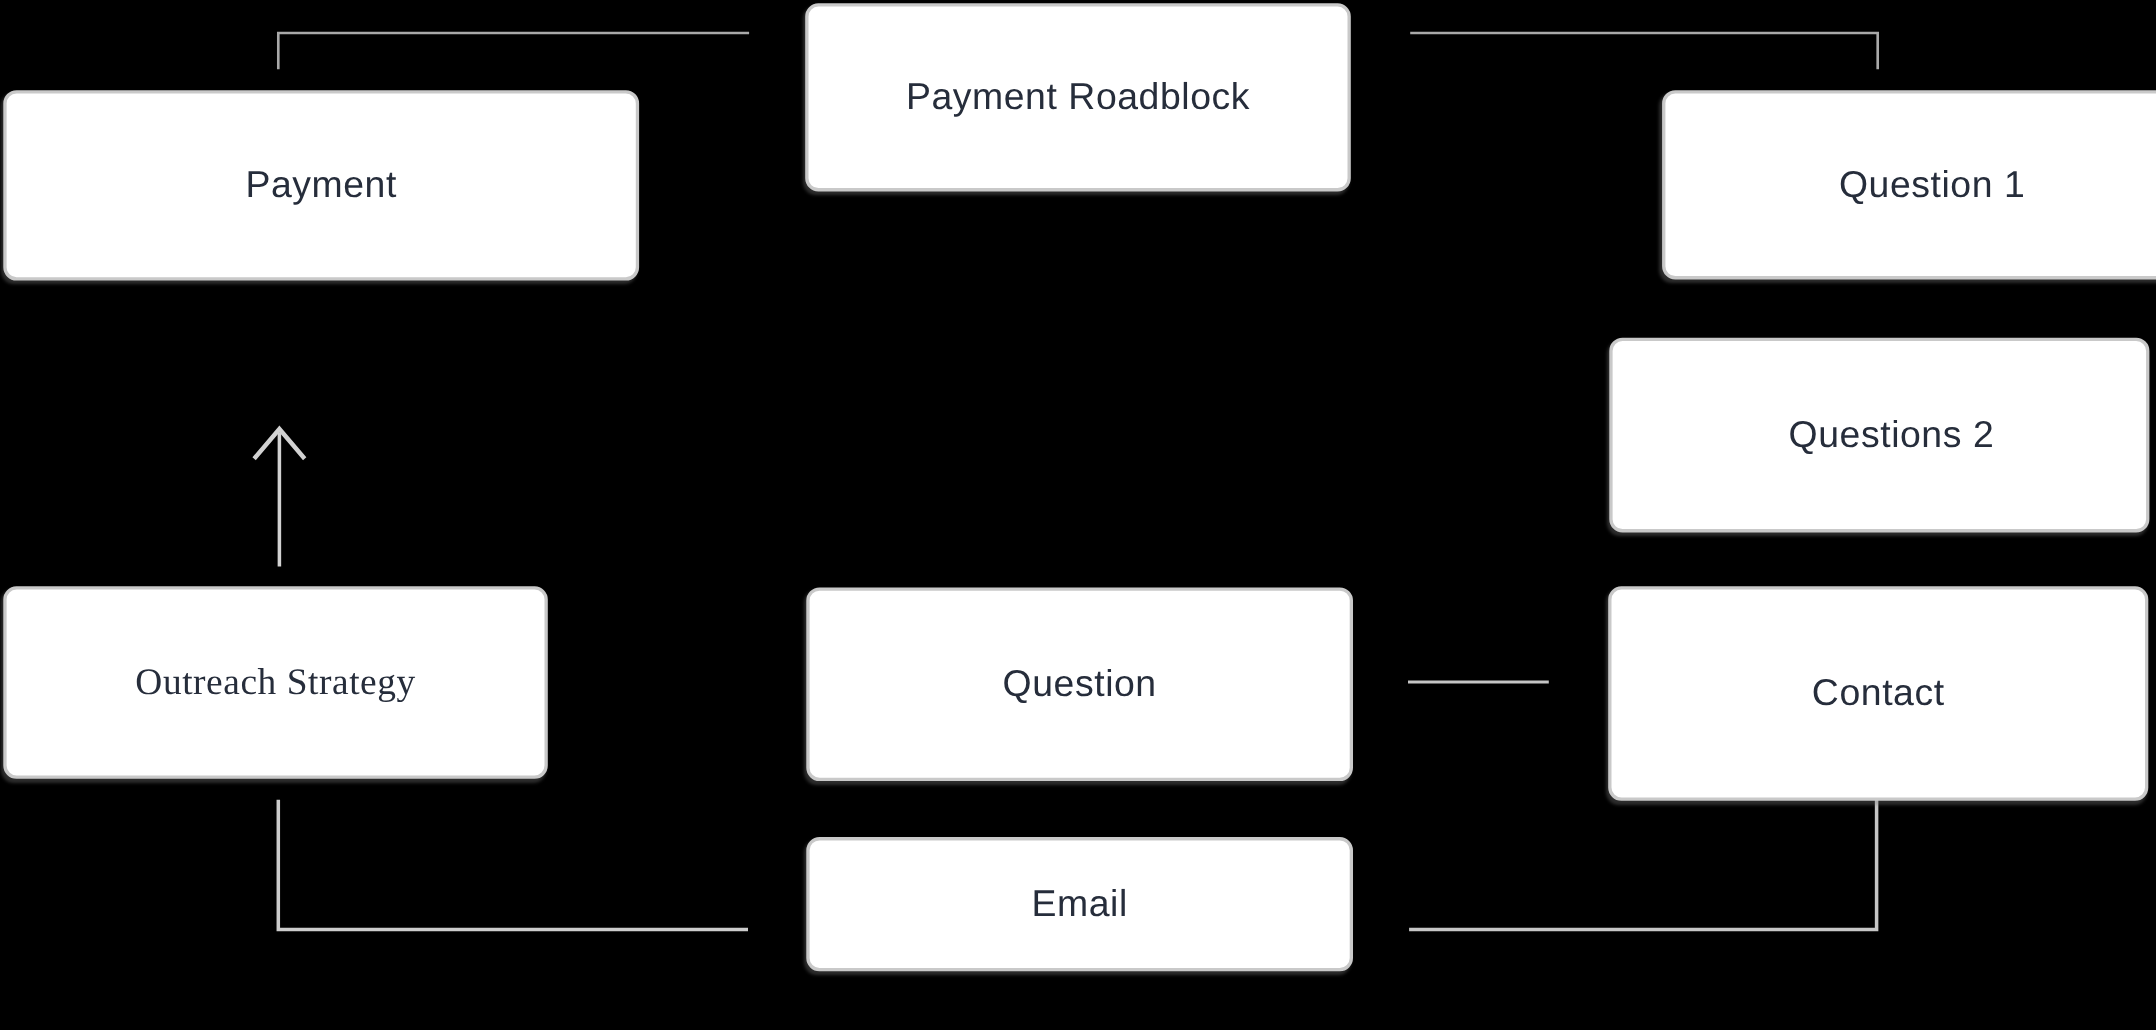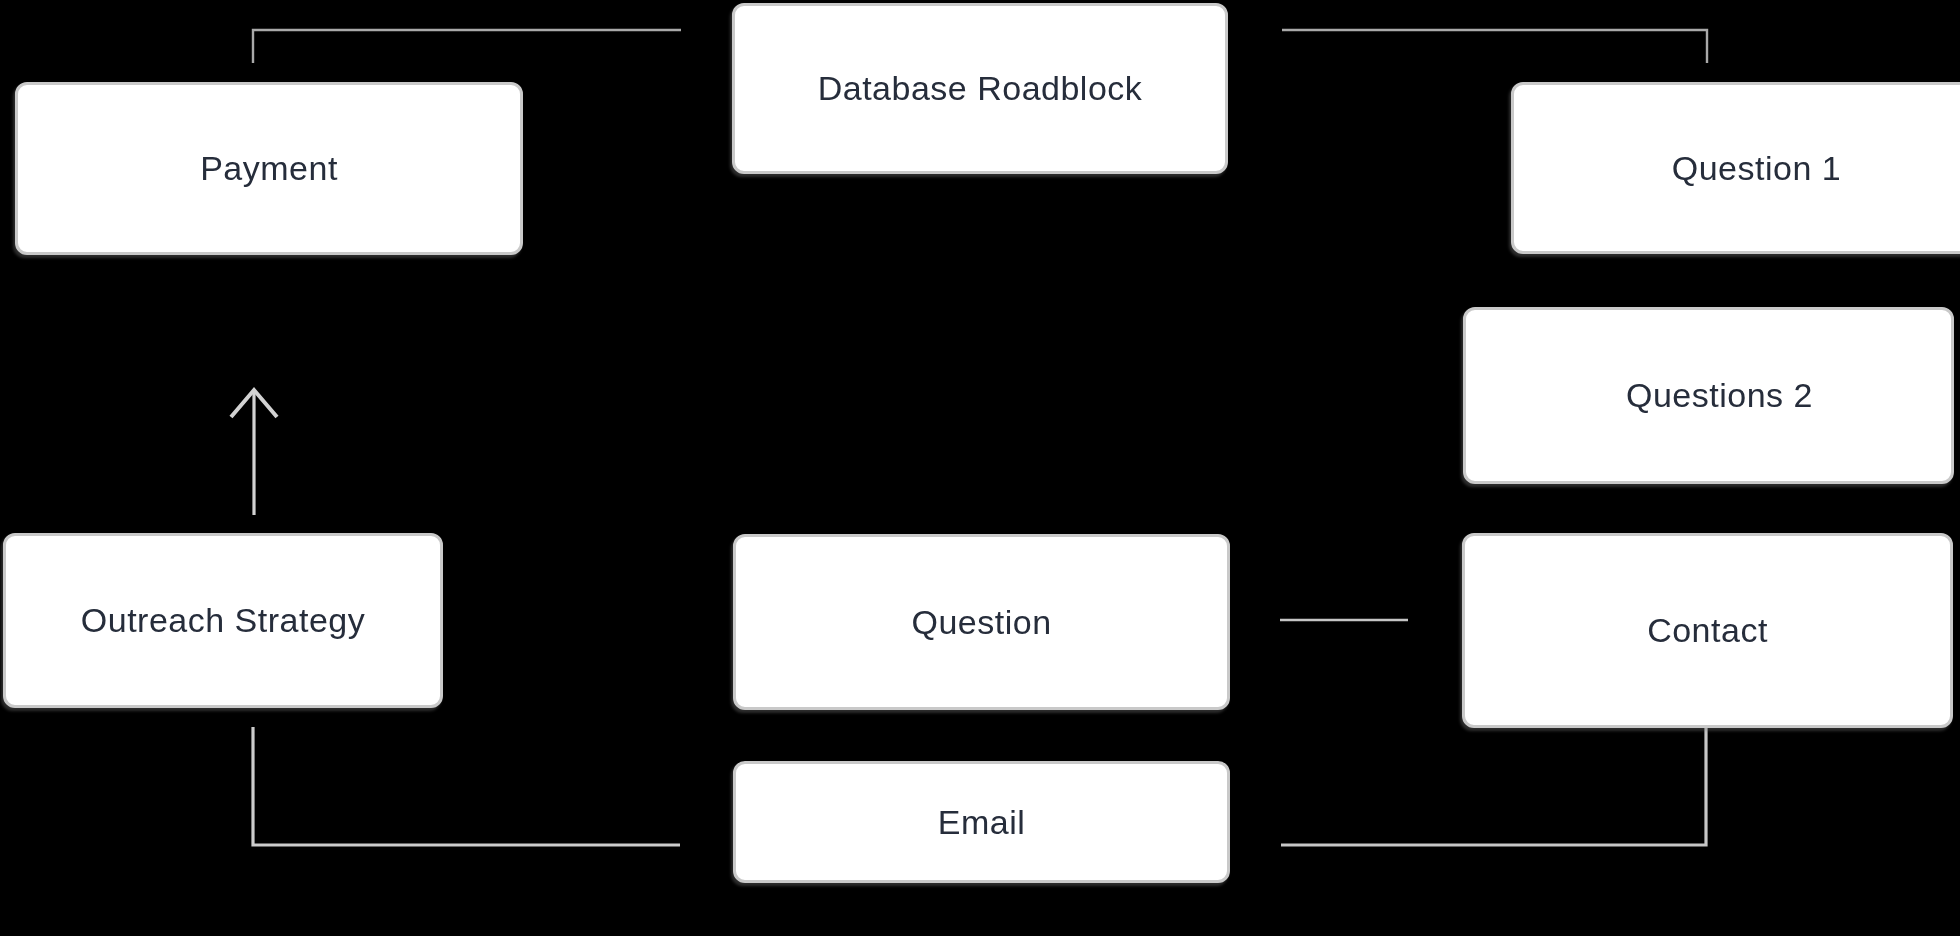--- a/index.html
+++ b/index.html
@@ -56,37 +56,37 @@
   <svg id="edge-layer" viewBox="0 0 1960 936">
     <polyline points="681,30 253,30 253,63" stroke="#a9a9a9" stroke-width="2.4"></polyline>
     <polyline points="1282,30 1707,30 1707,63" stroke="#a9a9a9" stroke-width="2.4"></polyline>
     <polyline points="254,515 254,393" stroke="#d2d2d2" stroke-width="3.2"></polyline>
     <polyline points="231,417 254,390 277,417" stroke="#d2d2d2" stroke-width="4"></polyline>
     <polyline points="1280,620 1408,620" stroke="#c5c5c5" stroke-width="2.6"></polyline>
     <polyline points="1706,727 1706,845 1281,845" stroke="#c6c6c6" stroke-width="3.2"></polyline>
     <polyline points="680,845 253,845 253,727" stroke="#cccccc" stroke-width="3.2"></polyline>
   </svg>
 
-  <div class="node" style="left:15px; top:82px; width:508px; height:173px;">
+  <div class="node" style="left:3px; top:82px; width:578px; height:173px;">
     <span class="label">Payment</span>
   </div>
 
   <div class="node" style="left:732px; top:3px; width:496px; height:171px;">
-    <span class="label">Database Roadblock</span>
+    <span class="label">Payment Roadblock</span>
   </div>
 
   <div class="node" style="left:1463px; top:82px; width:491px; height:172px;margin-left:48px;">
     <span class="label">Question 1</span>
   </div>
 
   <div class="node" style="left:1463px; top:307px; width:491px; height:177px;padding-left:22px;">
     <span class="label">Questions 2</span>
   </div>
 
-  <div class="node" style="left:3px; top:533px; width:440px; height:175px;">
+  <div class="node" style="left:3px; top:533px; width:495px; height:175px;font-family:Liberation Serif, serif;">
     <span class="label">Outreach Strategy</span>
   </div>
 
   <div class="node" style="left:733px; top:534px; width:497px; height:176px;">
     <span class="label">Question</span>
   </div>
 
   <div class="node" style="left:1462px; top:533px; width:491px; height:195px;">
     <span class="label">Contact</span>
   </div>

